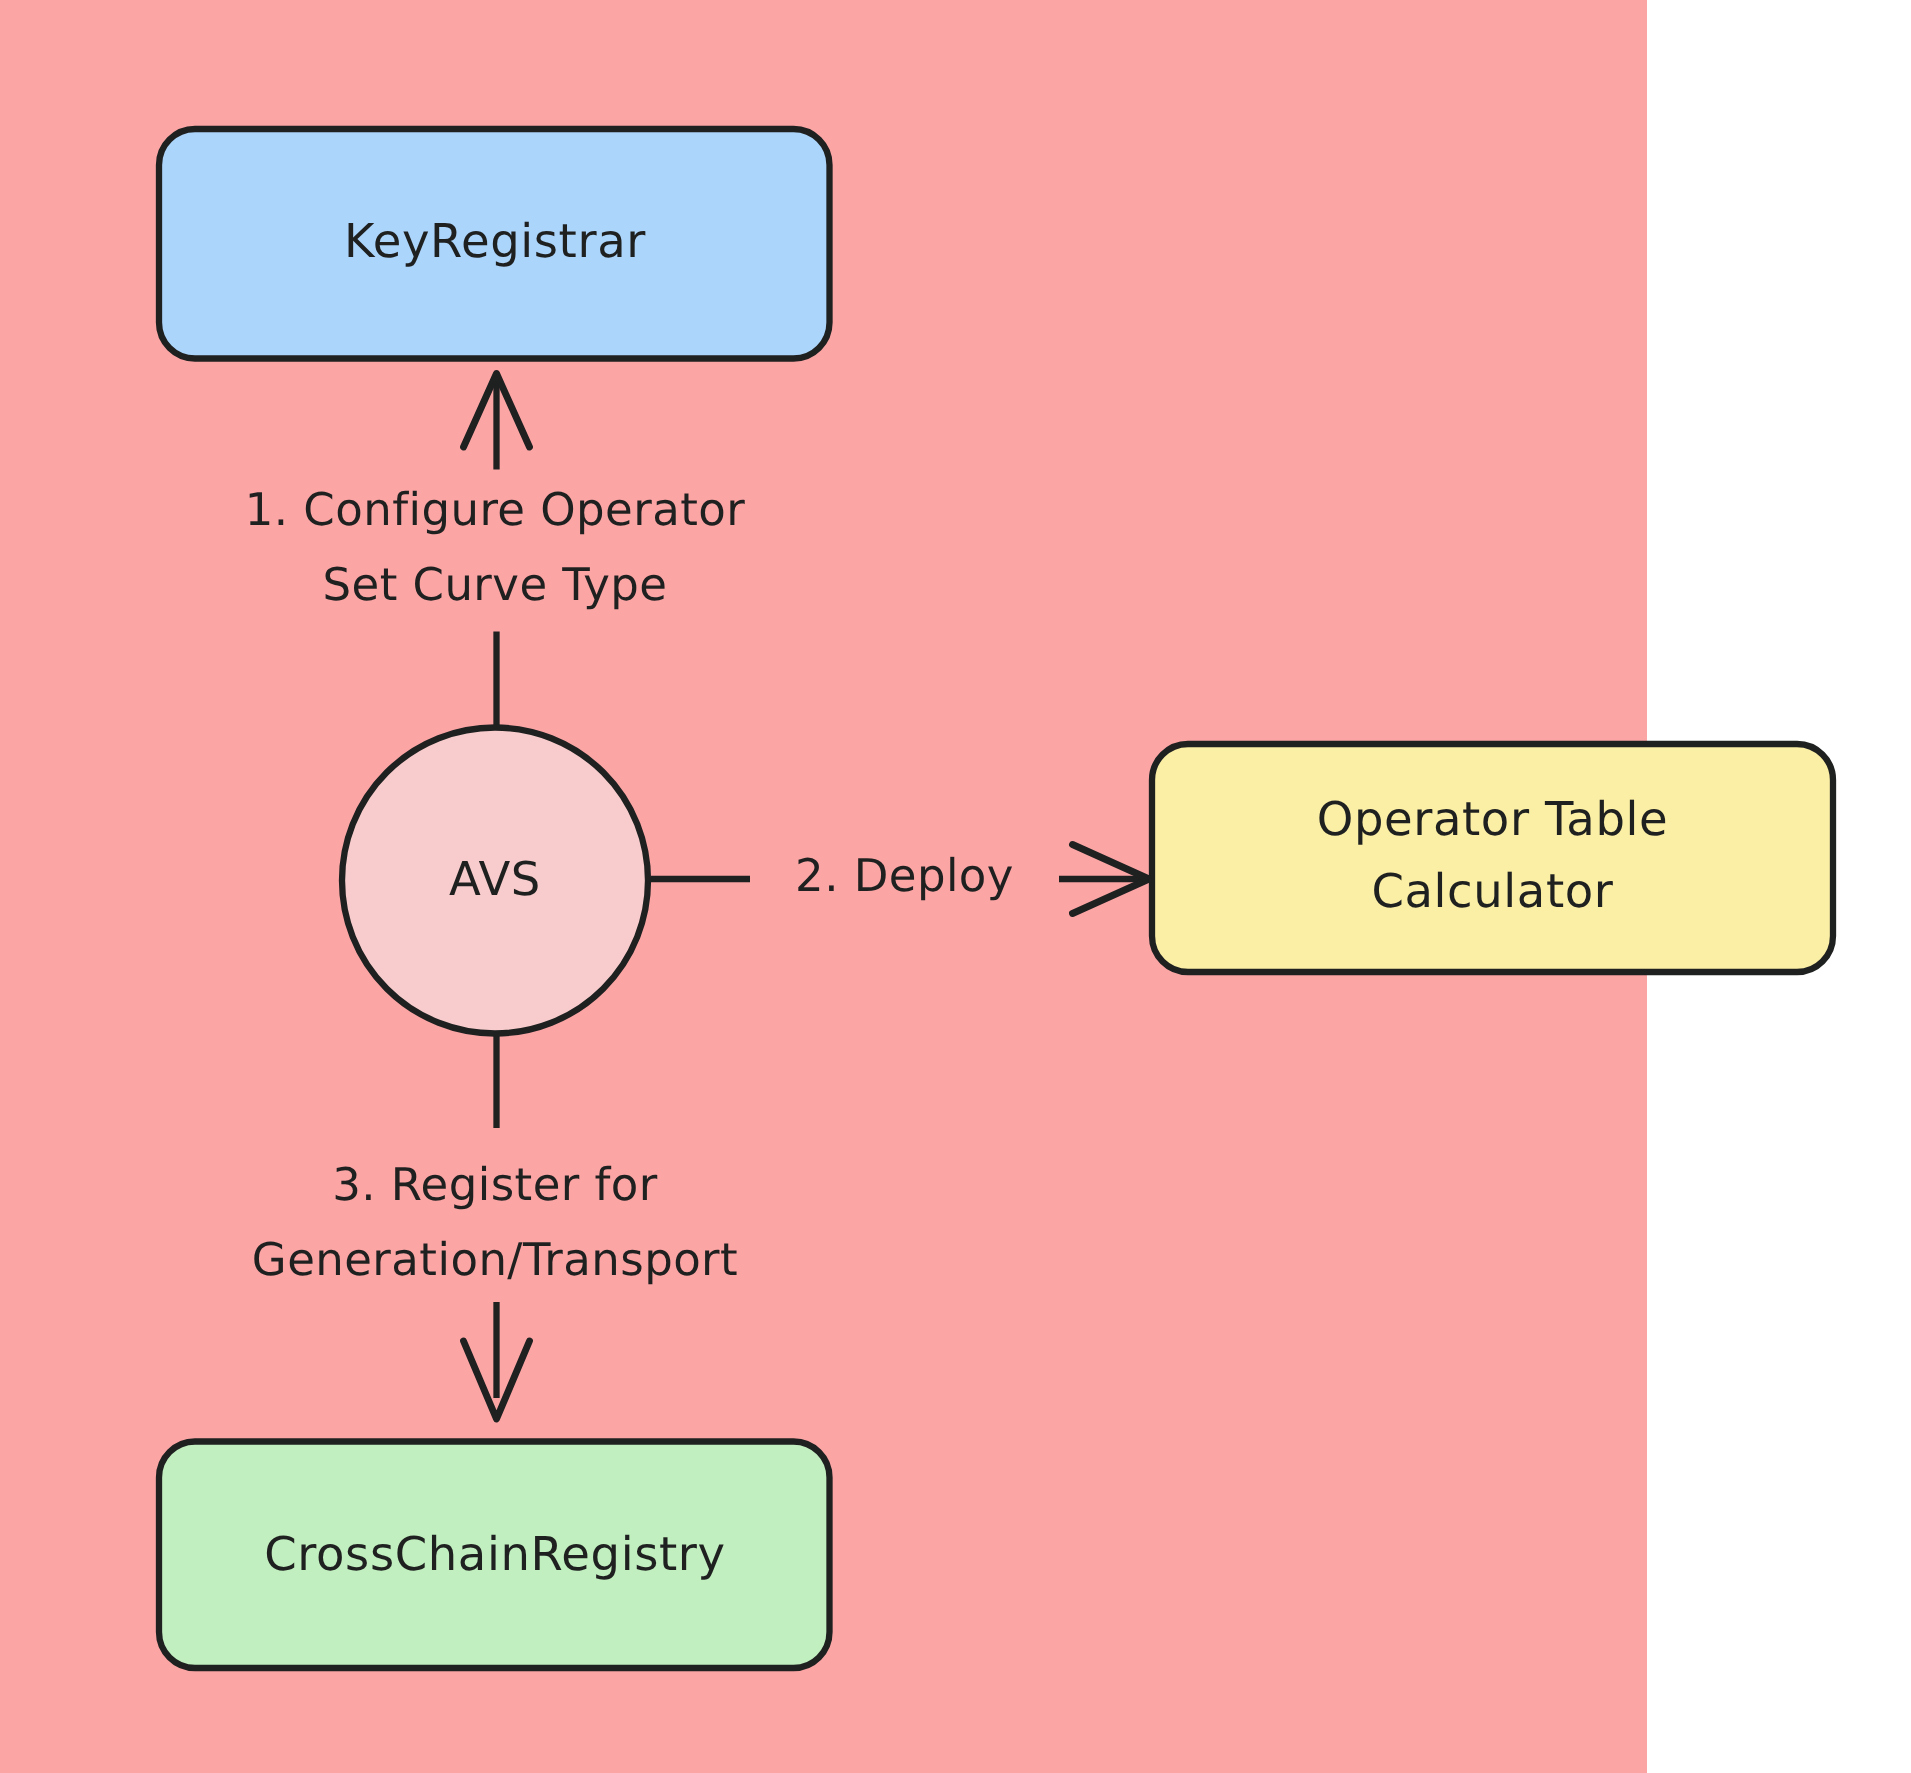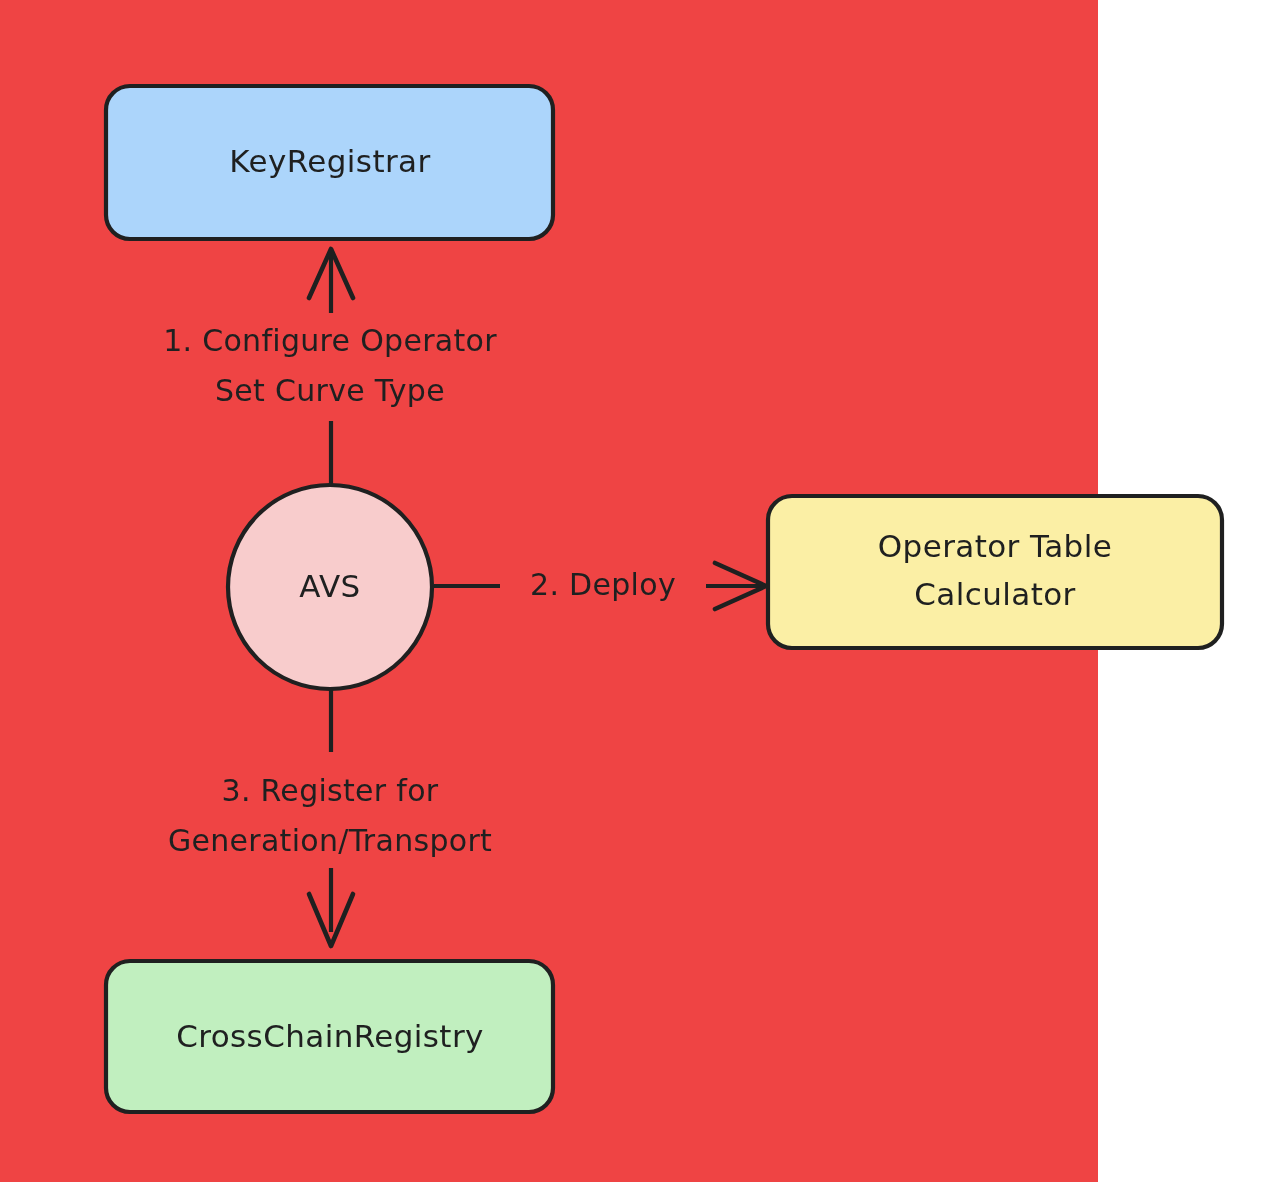--- a/index.html
+++ b/index.html
@@ -10,21 +10,21 @@
   body {
     width: 1274px;
     height: 1182px;
     font-family: "DejaVu Sans", sans-serif;
     overflow: hidden;
   }
   #diagram-root {
     position: relative;
     width: 1098px;
     height: 1182px;
-    background: #ef4444;
+    background: #fca5a5;
   }
   svg.flowchart {
     display: block;
     width: 1274px;
     height: 1182px;
   }
   .node-shape {
     stroke: #1f2020;
     stroke-width: 4.2;
     stroke-linejoin: round;

